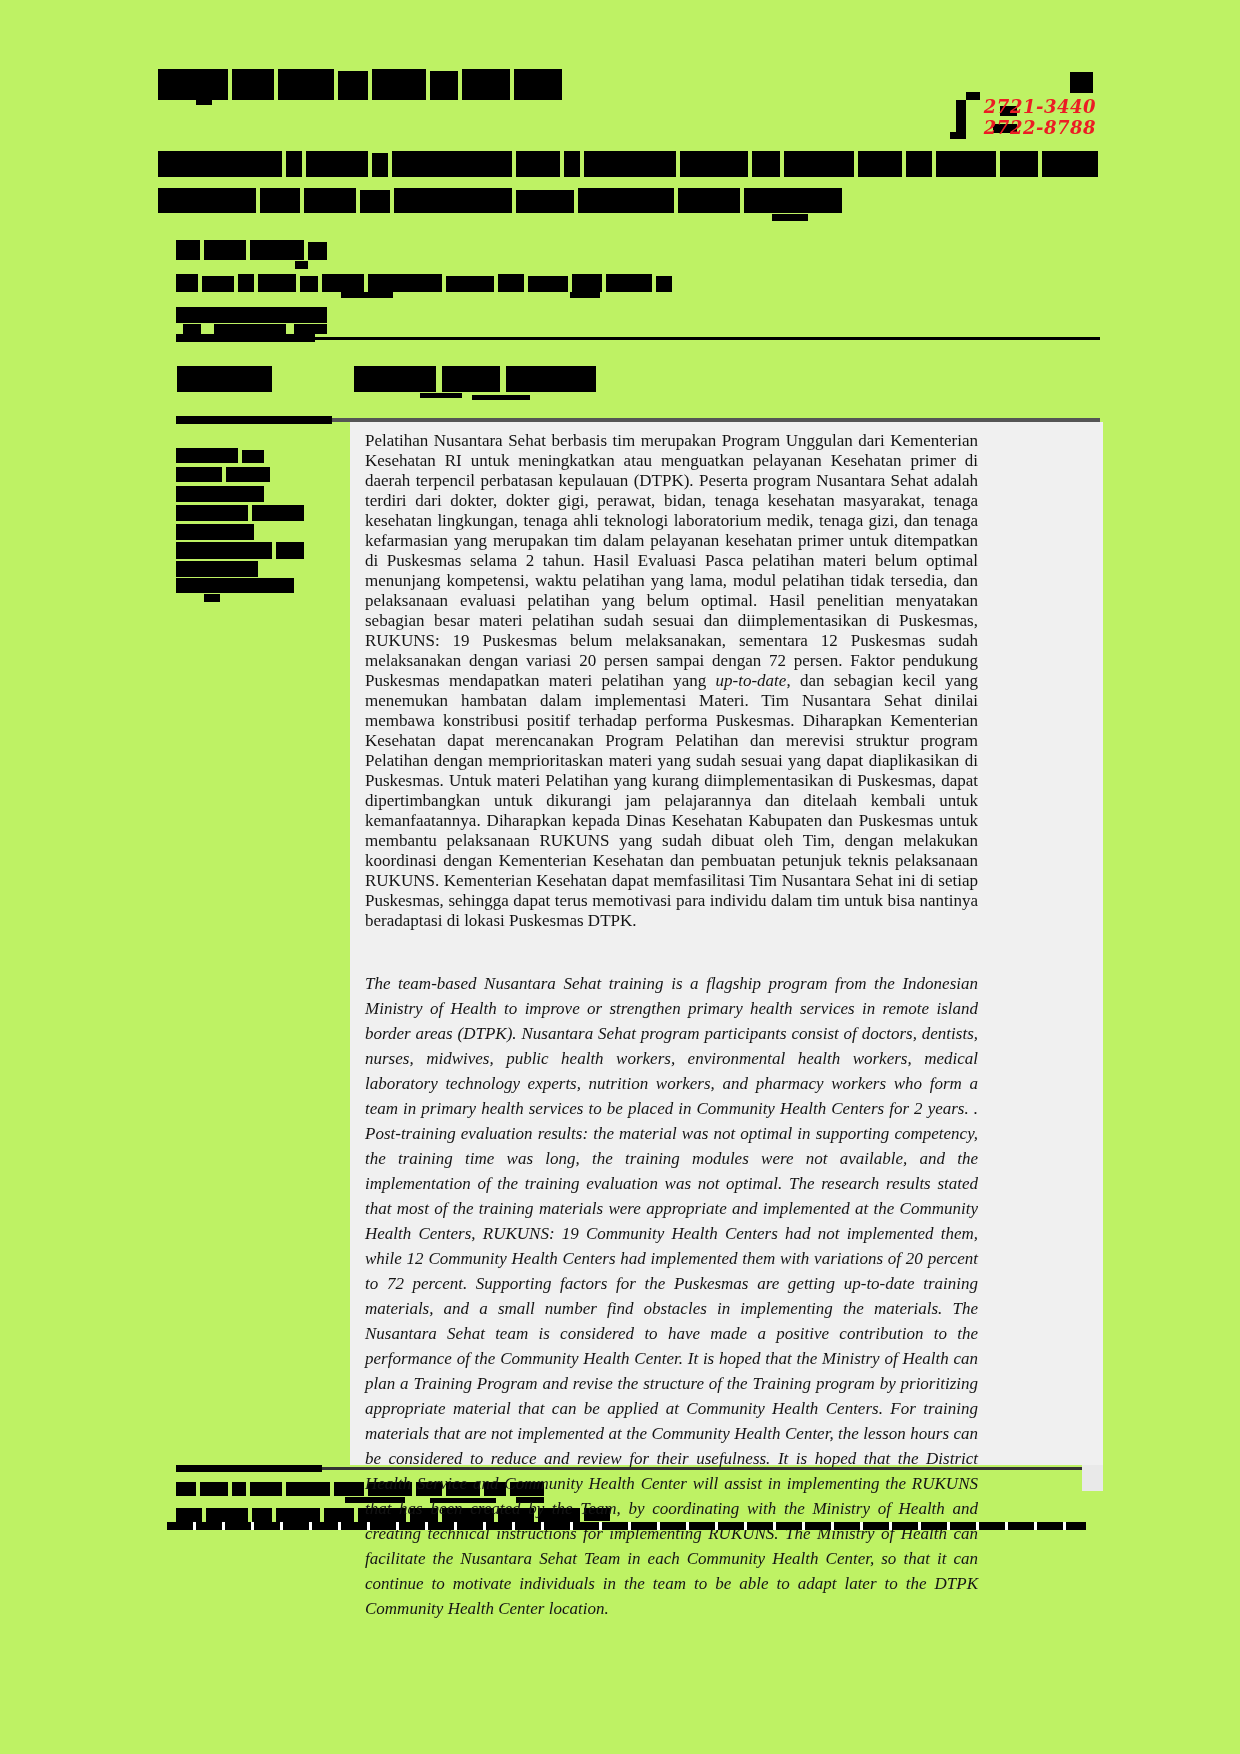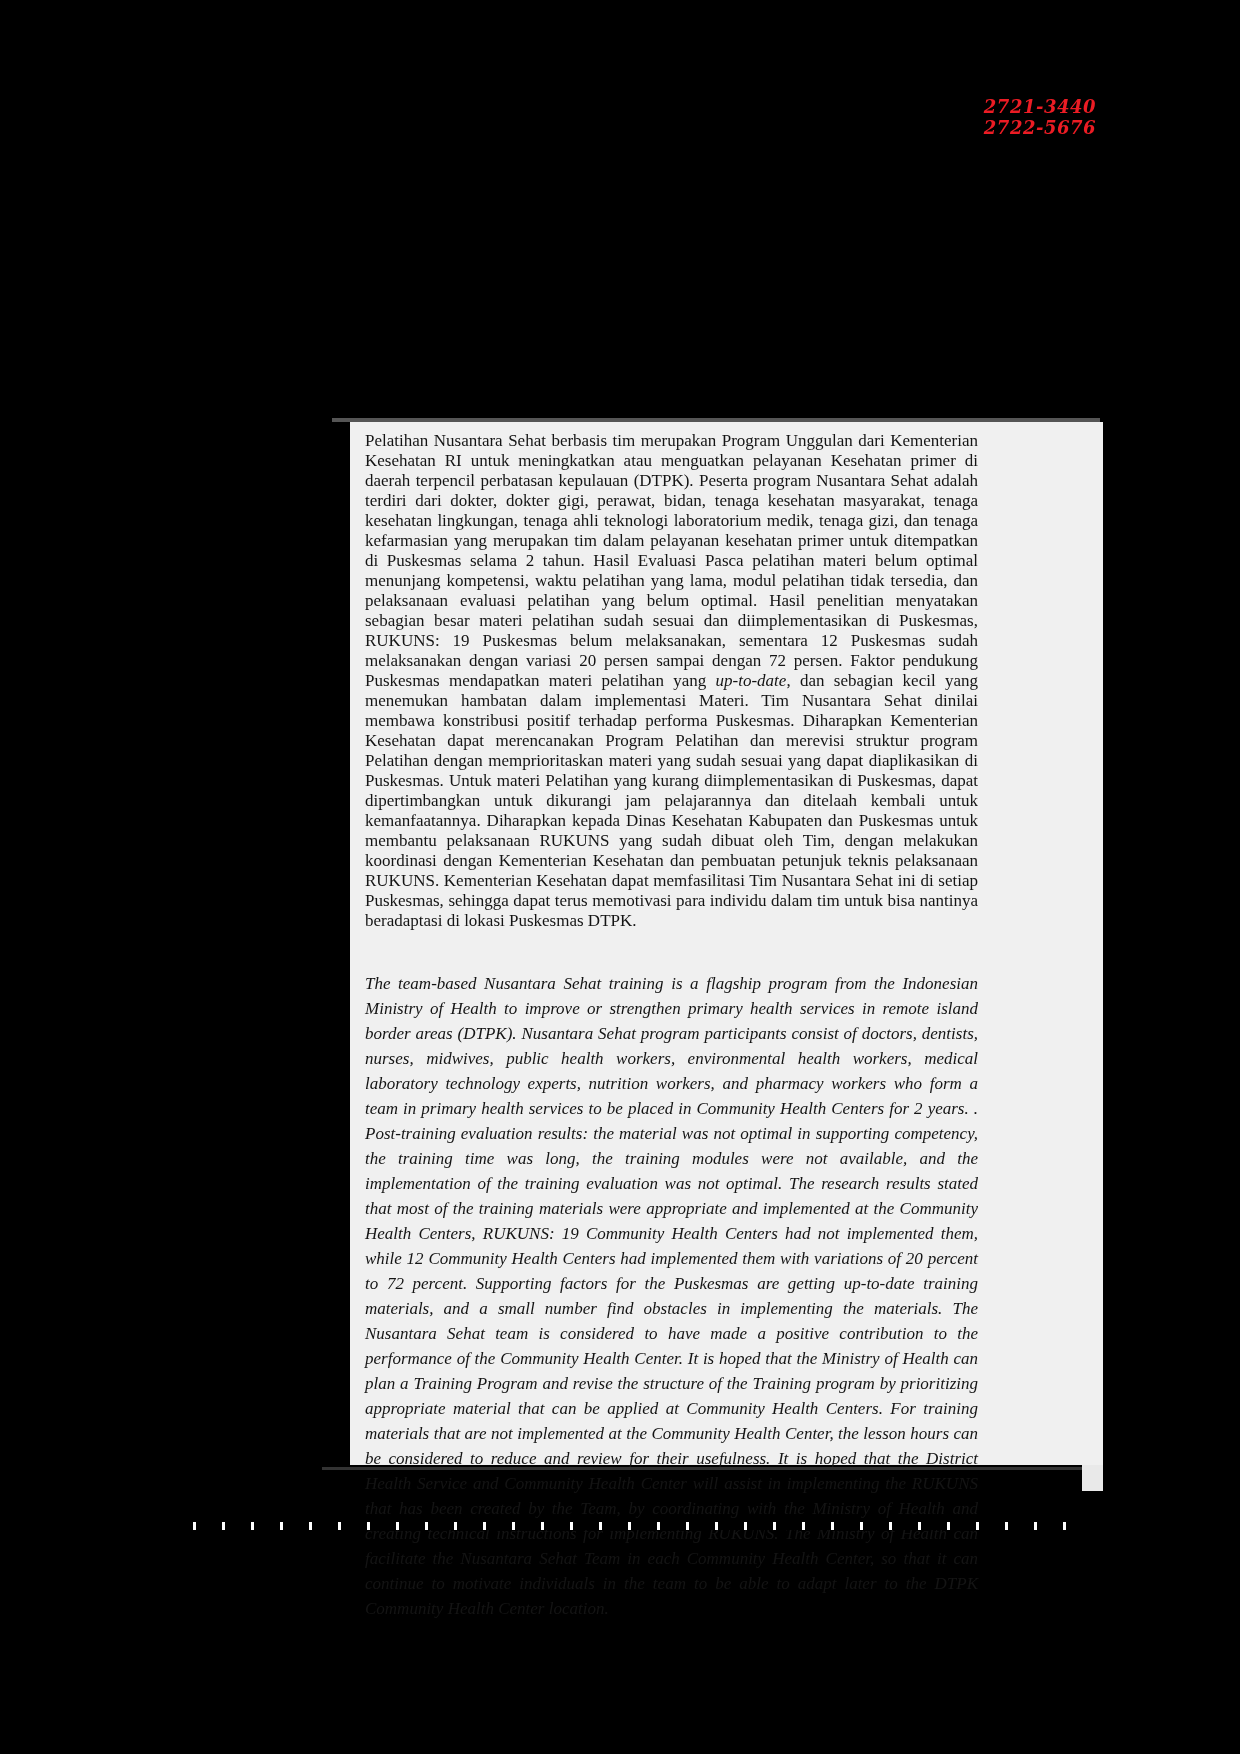--- a/index.html
+++ b/index.html
@@ -1,17 +1,17 @@
 <!DOCTYPE html>
 <html><head>
 <meta charset="utf-8">
 <style>
   html,body { margin:0; padding:0; background:#ffffff; }
   .page {
-    position:relative; width:1240px; height:1754px; background:#000000;
+    position:relative; width:1240px; height:1754px; background:#bef264;
     font-family:"Liberation Serif", serif; color:#111; overflow:hidden;
   }
   .bar { position:absolute; background:#000; }
   .rule { position:absolute; background:#000; }
   .rule-gray { position:absolute; background:#555; }
   .rule-dark { position:absolute; background:#333; }
   .gray-tab { position:absolute; background:#e9e9e9; }
   .issn {
     position:absolute; top:96px; right:144px; text-align:right;
     font-family:"DejaVu Serif", serif; font-weight:bold; font-style:italic;
@@ -141,21 +141,21 @@
       <div class="bar" style="left: 358px; top: 1508px; width: 48px; height: 14px;"></div>
       <div class="bar" style="left: 410px; top: 1508px; width: 28px; height: 14px;"></div>
       <div class="bar" style="left: 442px; top: 1508px; width: 52px; height: 14px;"></div>
       <div class="bar" style="left: 498px; top: 1508px; width: 36px; height: 14px;"></div>
       <div class="bar" style="left: 538px; top: 1508px; width: 42px; height: 14px;"></div>
       <div class="bar" style="left: 584px; top: 1508px; width: 26px; height: 13px;"></div>
     </div>
 
   <div class="issn">
     <div class="issn-red" style="color: rgb(236, 28, 36);">2721-3440</div>
-    <div class="issn-red" style="color: rgb(236, 28, 36);">2722-5676</div>
+    <div class="issn-red" style="color: rgb(236, 28, 36);">2722-8788</div>
   </div>
 
   <div class="rule" style="left:176px;top:334px;width:139px;height:8px;"></div>
   <div class="rule" style="left:315px;top:337px;width:785px;height:3px;"></div>
   <div class="rule" style="left:176px;top:416px;width:156px;height:8px;"></div>
   <div class="rule-gray" style="left:332px;top:418px;width:768px;height:4px;"></div>
 
   <div class="abs-box">
     <p class="abs-id"><span>Pelatihan Nusantara Sehat berbasis tim merupakan Program Unggulan dari Kementerian Kesehatan RI untuk meningkatkan atau menguatkan pelayanan Kesehatan primer di daerah terpencil perbatasan kepulauan (DTPK). Peserta program Nusantara Sehat adalah terdiri dari dokter, dokter gigi, perawat, bidan, tenaga kesehatan masyarakat, tenaga kesehatan lingkungan, tenaga ahli teknologi laboratorium medik, tenaga gizi, dan tenaga kefarmasian yang merupakan tim dalam pelayanan kesehatan primer untuk ditempatkan di Puskesmas selama 2 tahun. Hasil Evaluasi Pasca pelatihan materi belum optimal menunjang kompetensi, waktu pelatihan yang lama, modul pelatihan tidak tersedia, dan pelaksanaan evaluasi pelatihan yang belum optimal. Hasil penelitian menyatakan sebagian besar materi pelatihan sudah sesuai dan diimplementasikan di Puskesmas, RUKUNS: 19 Puskesmas belum melaksanakan, sementara 12 Puskesmas sudah melaksanakan dengan variasi 20 persen sampai dengan 72 persen. Faktor pendukung Puskesmas mendapatkan materi pelatihan yang </span><i>up-to-date</i><span>, dan sebagian kecil yang menemukan hambatan dalam implementasi Materi. Tim Nusantara Sehat dinilai membawa konstribusi positif terhadap performa Puskesmas. Diharapkan Kementerian Kesehatan dapat merencanakan Program Pelatihan dan merevisi struktur program Pelatihan dengan memprioritaskan materi yang sudah sesuai yang dapat diaplikasikan di Puskesmas. Untuk materi Pelatihan yang kurang diimplementasikan di Puskesmas, dapat dipertimbangkan untuk dikurangi jam pelajarannya dan ditelaah kembali untuk kemanfaatannya. Diharapkan kepada Dinas Kesehatan Kabupaten dan Puskesmas untuk membantu pelaksanaan RUKUNS yang sudah dibuat oleh Tim, dengan melakukan koordinasi dengan Kementerian Kesehatan dan pembuatan petunjuk teknis pelaksanaan RUKUNS. Kementerian Kesehatan dapat memfasilitasi Tim Nusantara Sehat ini di setiap Puskesmas, sehingga dapat terus memotivasi para individu dalam tim untuk bisa nantinya beradaptasi di lokasi Puskesmas DTPK.</span></p>
     <p class="abs-en">The team-based Nusantara Sehat training is a flagship program from the Indonesian Ministry of Health to improve or strengthen primary health services in remote island border areas (DTPK). Nusantara Sehat program participants consist of doctors, dentists, nurses, midwives, public health workers, environmental health workers, medical laboratory technology experts, nutrition workers, and pharmacy workers who form a team in primary health services to be placed in Community Health Centers for 2 years. . Post-training evaluation results: the material was not optimal in supporting competency, the training time was long, the training modules were not available, and the implementation of the training evaluation was not optimal. The research results stated that most of the training materials were appropriate and implemented at the Community Health Centers, RUKUNS: 19 Community Health Centers had not implemented them, while 12 Community Health Centers had implemented them with variations of 20 percent to 72 percent. Supporting factors for the Puskesmas are getting up-to-date training materials, and a small number find obstacles in implementing the materials. The Nusantara Sehat team is considered to have made a positive contribution to the performance of the Community Health Center. It is hoped that the Ministry of Health can plan a Training Program and revise the structure of the Training program by prioritizing appropriate material that can be applied at Community Health Centers. For training materials that are not implemented at the Community Health Center, the lesson hours can be considered to reduce and review for their usefulness. It is hoped that the District Health Service and Community Health Center will assist in implementing the RUKUNS that has been created by the Team, by coordinating with the Ministry of Health and creating technical instructions for implementing RUKUNS. The Ministry of Health can facilitate the Nusantara Sehat Team in each Community Health Center, so that it can continue to motivate individuals in the team to be able to adapt later to the DTPK Community Health Center location.</p>

